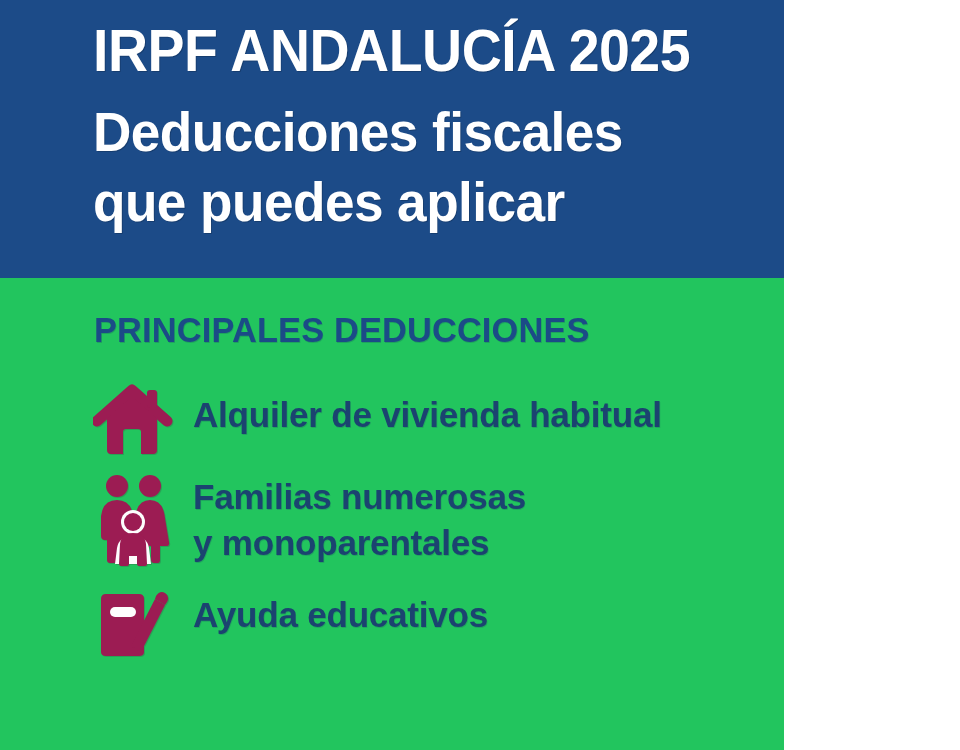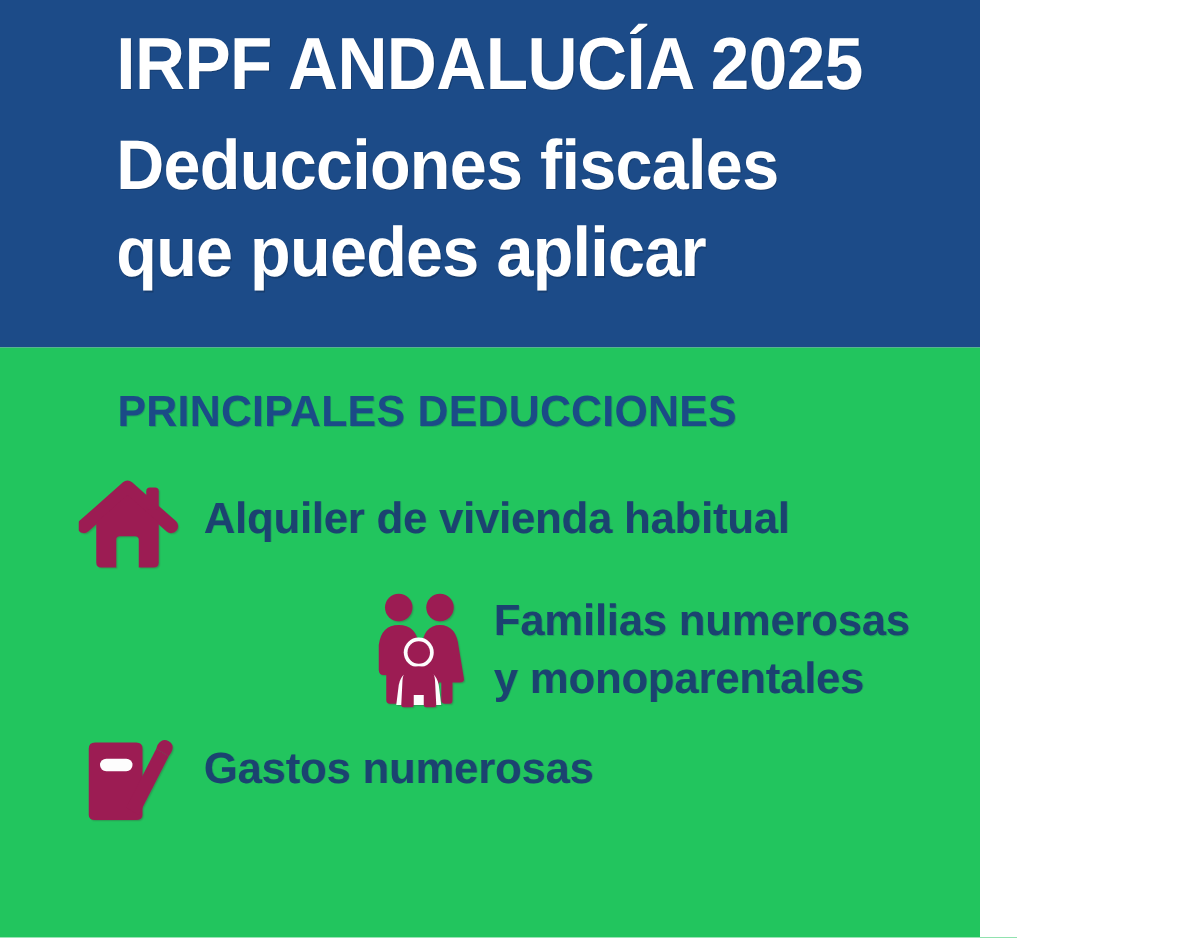--- a/index.html
+++ b/index.html
@@ -101,21 +101,21 @@
     position: absolute;
     left: 0;
     top: 92px;
     width: 960px;
   }
 
   .list-item {
     position: relative;
     display: flex;
     align-items: flex-start;
-    padding-left: 63px;
+    padding-left: 93px;
     box-sizing: border-box;
   }
 
   .item-icon {
     flex: 0 0 auto;
     width: 82px;
     height: 78px;
     position: relative;
     margin-right: 18px;
   }
@@ -136,21 +136,21 @@
     letter-spacing: -0.2px;
     text-shadow: 0.7px 0.7px 0 rgba(20,50,90,0.2);
     white-space: pre-line;
   }
 
   
   .row-1 { margin-top: 0px; }
   .row-1 .item-text { padding-top: 22px; }
   .row-1 .item-icon { margin-top: 10px; }
 
-  .row-2 { margin-top: 6px; justify-content: center; }
+  .row-2 { margin-top: 6px; }
   .row-2 .item-text { padding-top: 10px; }
   .row-2 .item-icon { margin-top: 8px; }
 
   .row-3 { margin-top: 8px; }
   .row-3 .item-text { padding-top: 20px; }
   .row-3 .item-icon { margin-top: 16px; }
 
   .row-4 { margin-top: 10px; }
   .row-4 .item-text { padding-top: 16px; }
   .row-4 .item-icon { margin-top: 14px; }
@@ -219,18 +219,18 @@
               <path d="M8 9 Q8 4 13 4 L46 4 Q51 4 51 9 L51 62 Q51 66 46 66 L13 66 Q8 66 8 62 Z"></path>
 
               <rect x="17" y="17" width="26" height="10" rx="5" fill="#fdfdfd"></rect>
 
               <path d="M62 9 L72 15 L48 62 L38 56 Z"></path>
 
               <path d="M63 6 Q67 0 72 3 Q77 6 74 12 L72 15 L62 9 Z"></path>
             </g>
           </svg>
         </span>
-        <span class="item-text">Gastos numerosas</span>
+        <span class="item-text">Ayuda educativos</span>
       </div>
 
     </div>
   </div>
 </div>
 
 </body></html>

